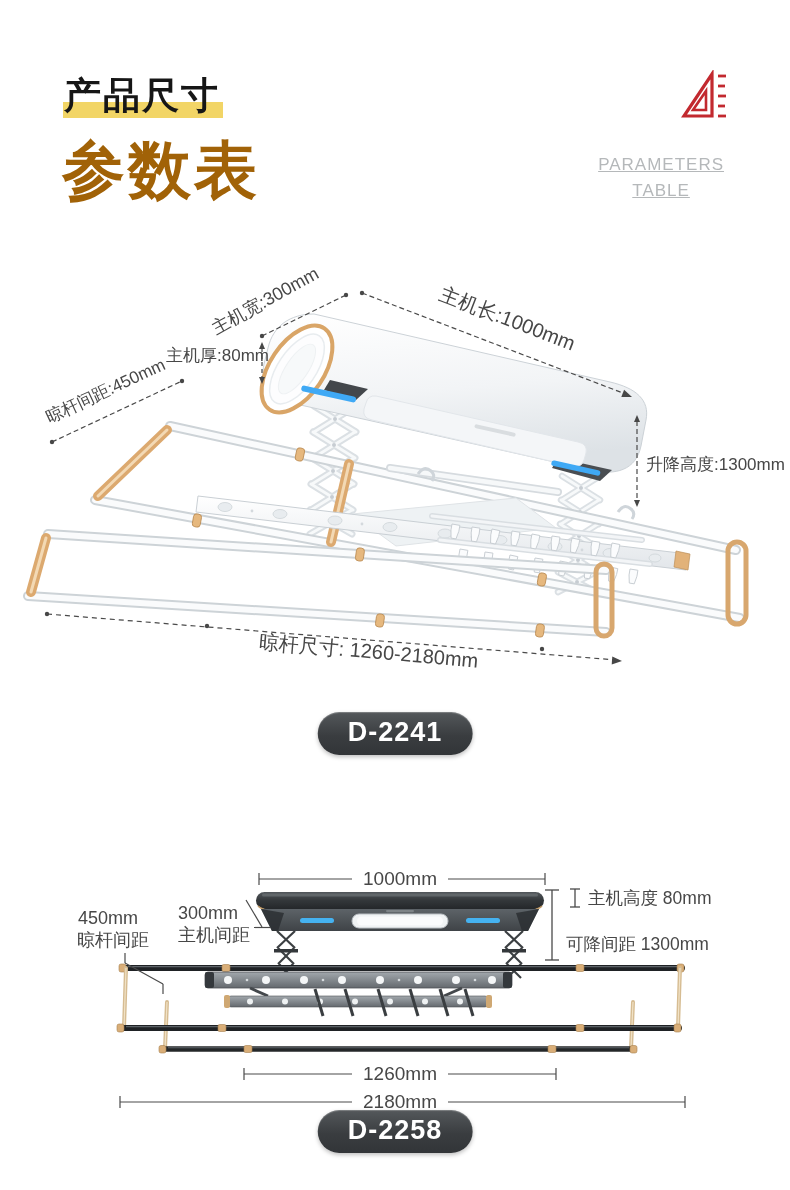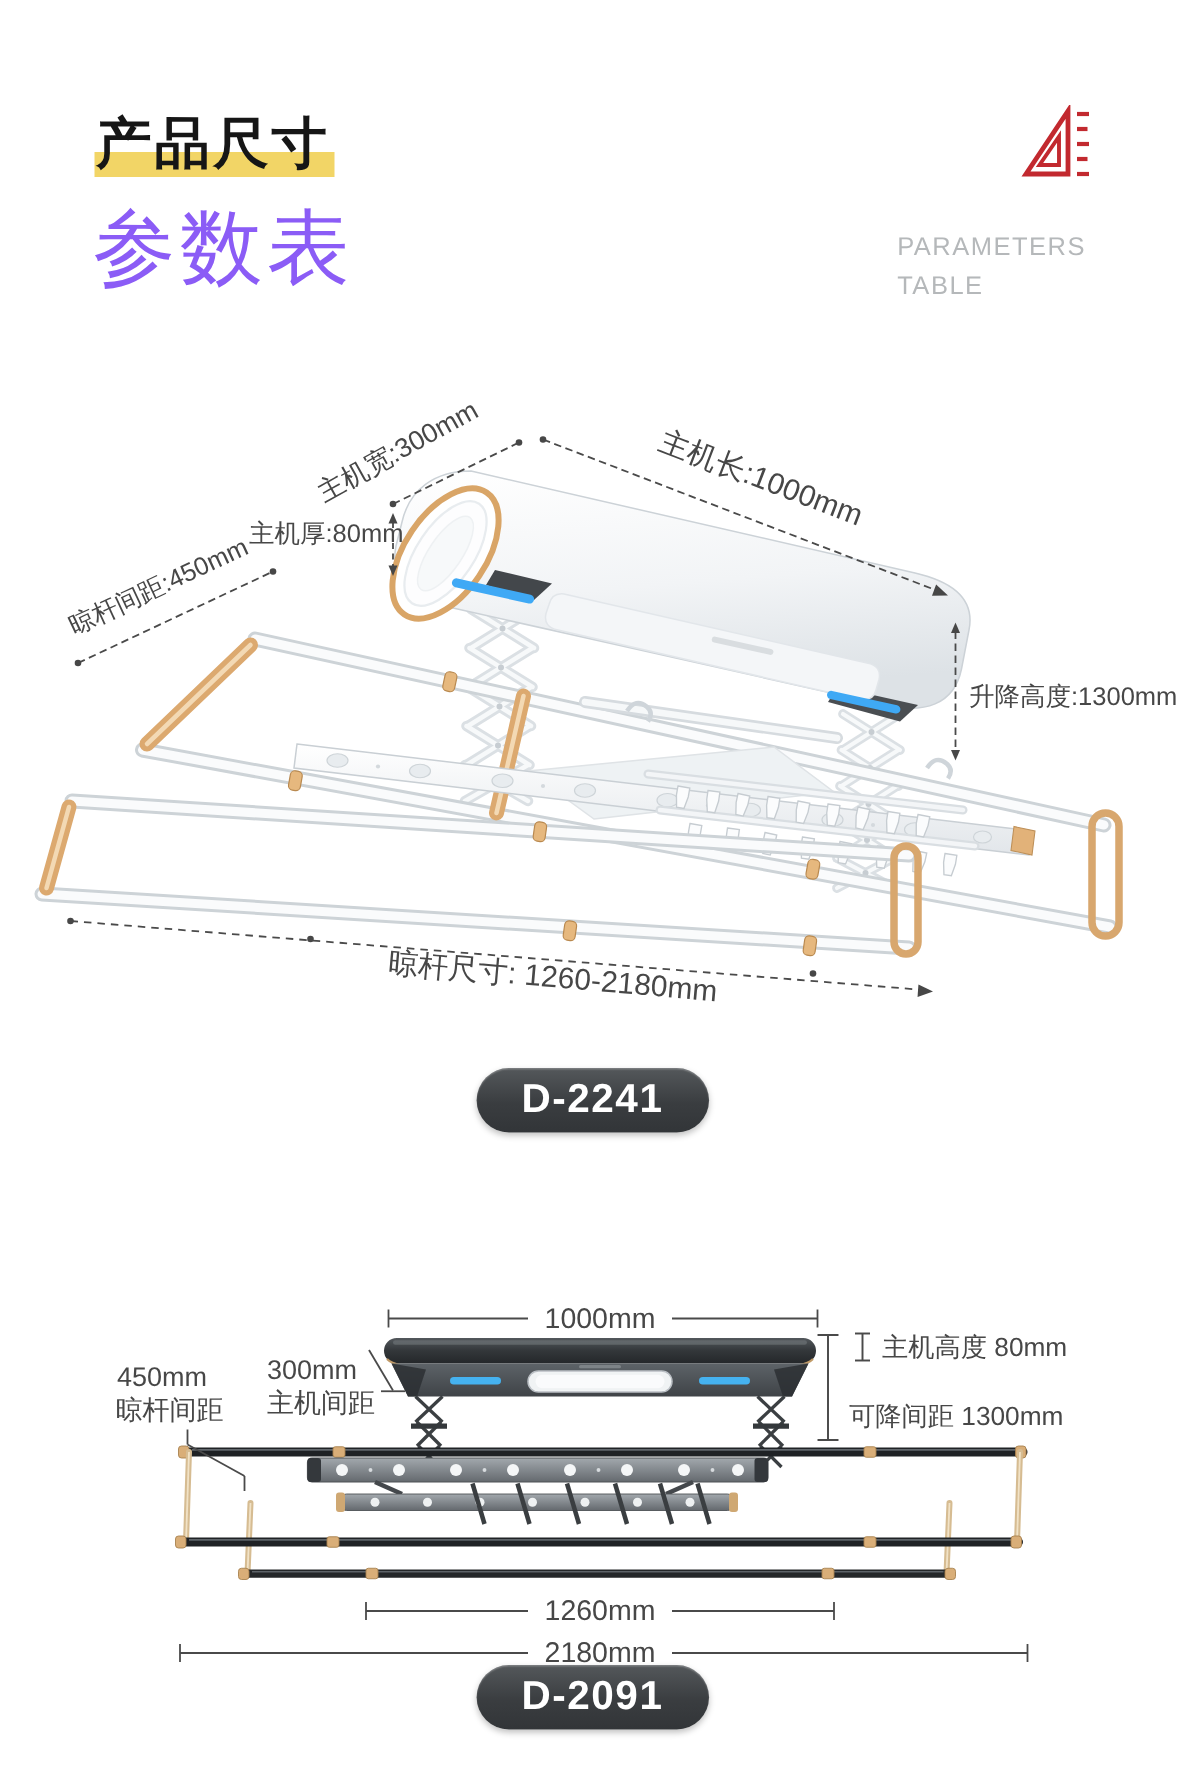--- a/index.html
+++ b/index.html
@@ -3,24 +3,24 @@
 <meta charset="utf-8">
 <style>
   html,body{margin:0;padding:0;background:#ffffff;}
   .page{position:relative;width:790px;height:1190px;background:#fff;overflow:hidden;
         font-family:"Liberation Sans","DejaVu Sans",sans-serif;color:#222;}
   
   .title-zh{position:absolute;left:63px;top:74px;font-size:37px;font-weight:800;
             color:#161616;letter-spacing:2px;line-height:1.2;}
   .title-zh .hl{background:linear-gradient(to bottom, transparent 62%, #F2D566 62%);
                 padding:0 3px 2px 1px;}
-  .subtitle-zh{position:absolute;left:62px;top:134px;font-size:55px;font-weight:400;
-               color:#8b5cf6;letter-spacing:3px;line-height:1.15;}
-  .en-block{position:absolute;right:66px;top:152px;text-align:left;
-            font-size:17px;color:#b5b8ba;letter-spacing:1px;line-height:1.55;}
+  .subtitle-zh{position:absolute;left:62px;top:134px;font-size:63px;font-weight:700;
+               color:#a16207;letter-spacing:3px;line-height:1.15;}
+  .en-block{position:absolute;right:66px;top:152px;text-align:center;
+            font-size:17px;color:#b5b8ba;letter-spacing:1px;line-height:1.55;text-decoration:underline;}
   .ruler-icon{position:absolute;left:680px;top:70px;}
   
   .diag1{position:absolute;left:0;top:268px;}
   .diag2{position:absolute;left:0;top:856px;}
   svg{display:block;font-family:"Liberation Sans","DejaVu Sans",sans-serif;}
   svg text{fill:#474747;}
   
   .model-badge{position:absolute;left:50%;transform:translateX(-50%);
       padding:5px 30px 7px 30px;border-radius:22px;
       background:linear-gradient(180deg,#54585b 0%,#3a3d40 55%,#323538 100%);
@@ -482,15 +482,15 @@
     <g stroke="#4a4a4a" stroke-width="1.2">
       <line x1="120" y1="246" x2="352" y2="246"></line>
           <line x1="448" y1="246" x2="685" y2="246"></line>
       <line x1="120" y1="240" x2="120" y2="252"></line>
           <line x1="685" y1="240" x2="685" y2="252"></line>
       <text x="400" y="252" text-anchor="middle" font-size="19" stroke="none" fill="#3f3f3f">2180mm</text>
     </g>
   </svg>
   </div>
 
-  <div class="model-badge badge2">D-2091</div>
+  <div class="model-badge badge2">D-2258</div>
 
 </div>
 
 </body></html>

